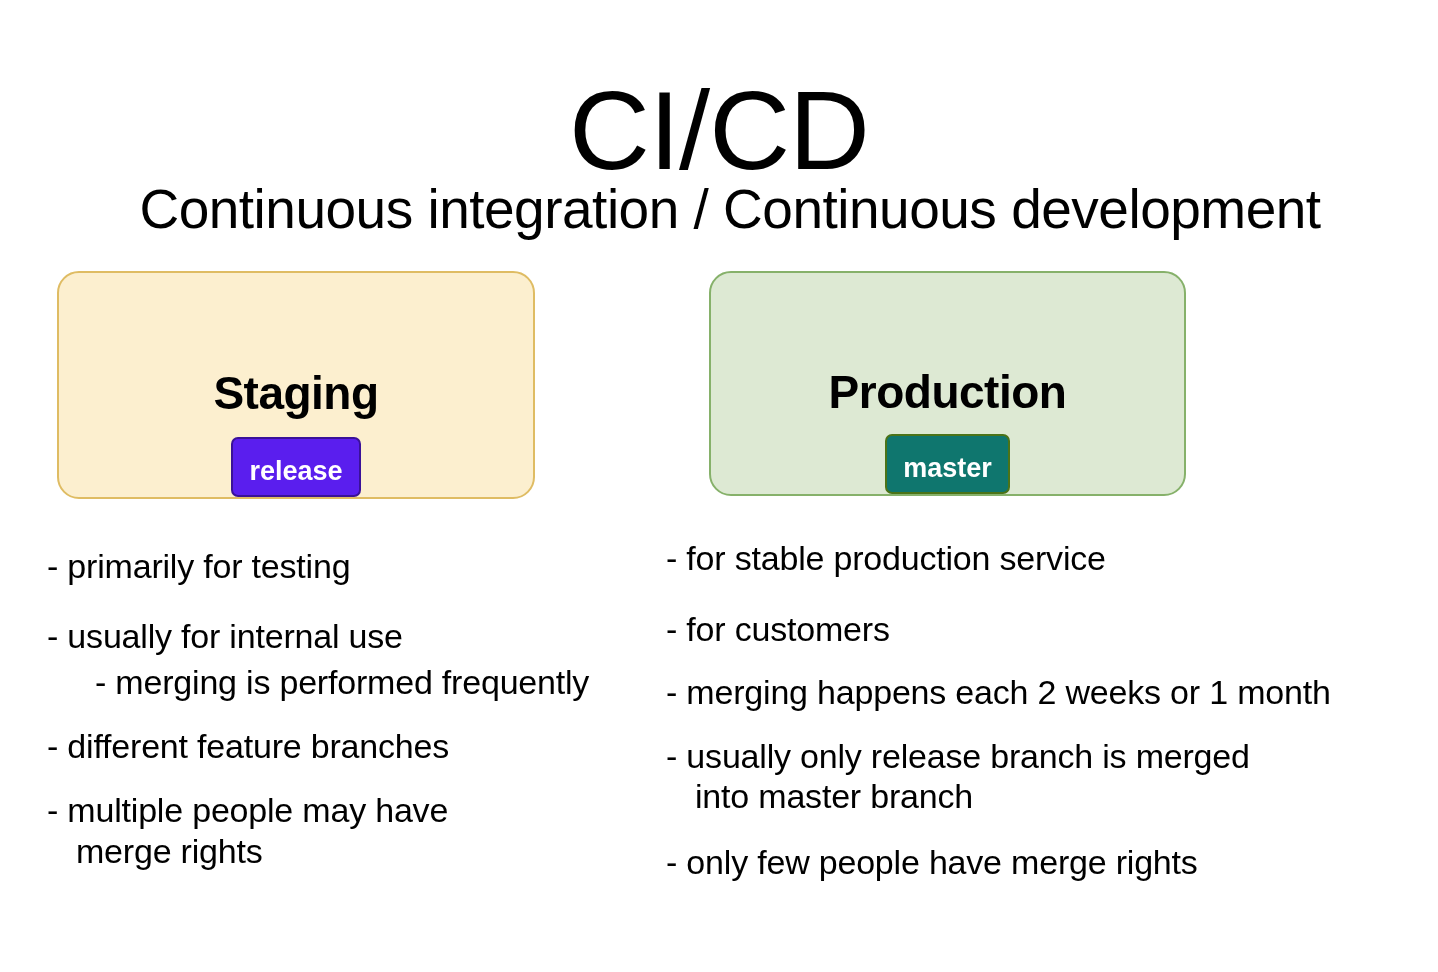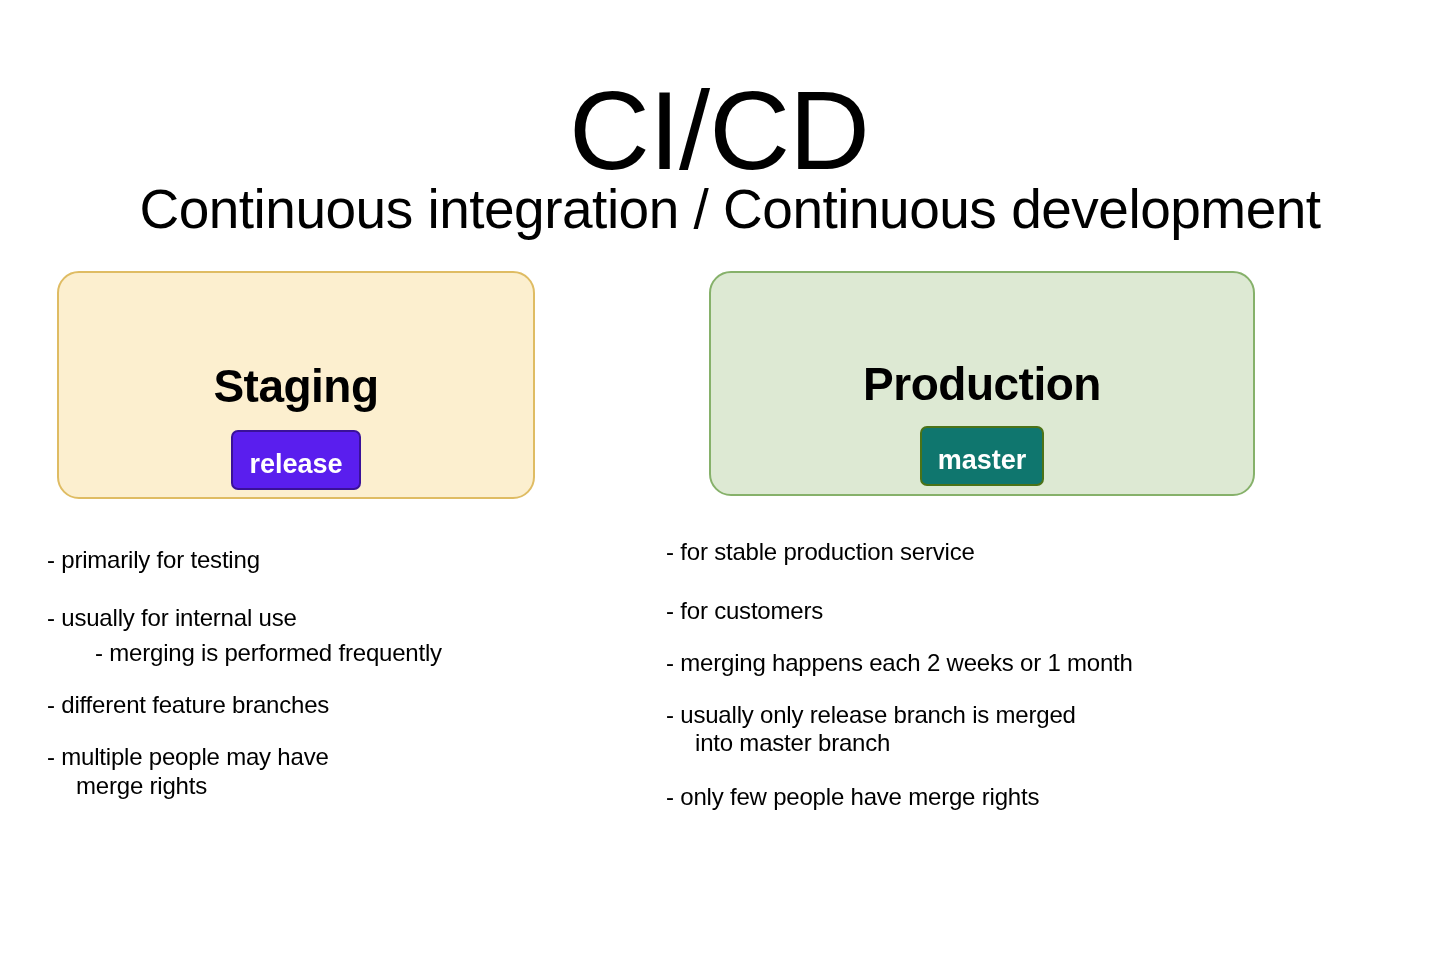--- a/index.html
+++ b/index.html
@@ -47,34 +47,34 @@
   
   .env-card {
     position: absolute;
     box-sizing: border-box;
     border-radius: 22px;
     border-style: solid;
     border-width: 2px;
     display: flex;
     flex-direction: column;
     align-items: center;
-    justify-content: center;
+    justify-content: flex-end;
   }
   #card-staging {
     left: 57px;
     top: 271px;
     width: 478px;
     height: 228px;
     background: #fcefcf;
     border-color: #dfbc63;
   }
   #card-production {
     left: 709px;
     top: 271px;
-    width: 546px;
+    width: 477px;
     height: 225px;
     background: #dde9d3;
     border-color: #86b16a;
   }
   .env-card-title {
     font-size: 46px;
     font-weight: bold;
     line-height: 1;
     letter-spacing: -0.5px;
     white-space: nowrap;
@@ -113,21 +113,21 @@
     left: 47px;
     top: 546px;
     width: 600px;
   }
   #column-production {
     left: 666px;
     top: 538px;
     width: 730px;
   }
   .bullet-item {
-    font-size: 24px;
+    font-size: 34px;
     line-height: 1.18;
     letter-spacing: -0.2px;
     white-space: nowrap;
   }
   .bullet-cont {
     display: block;
     padding-left: 29px;
     white-space: nowrap;
   }
 

